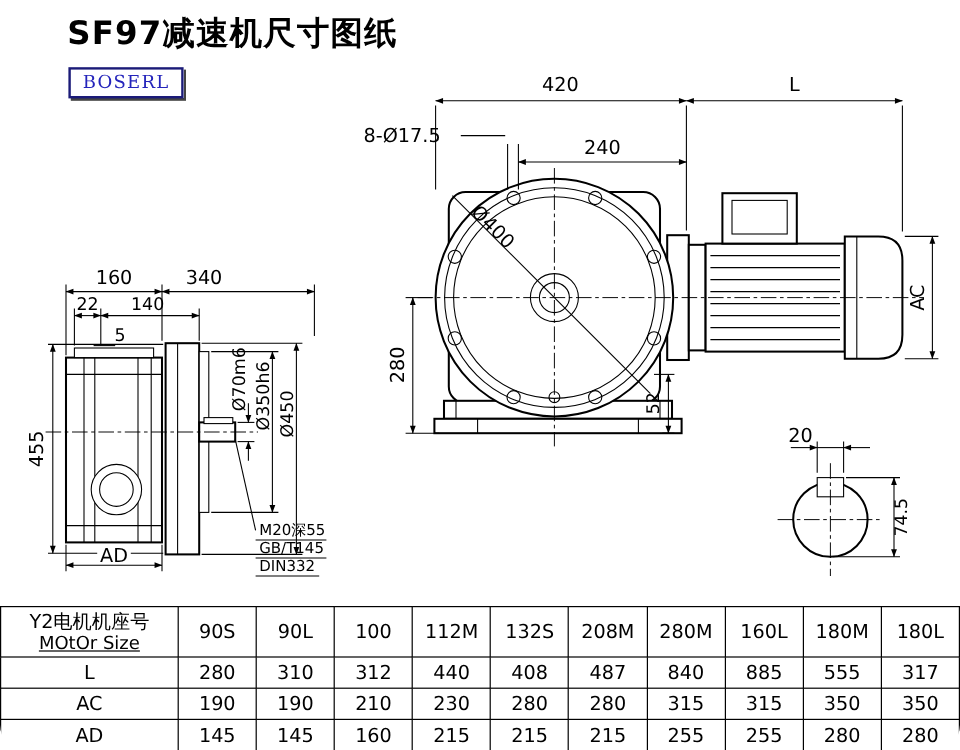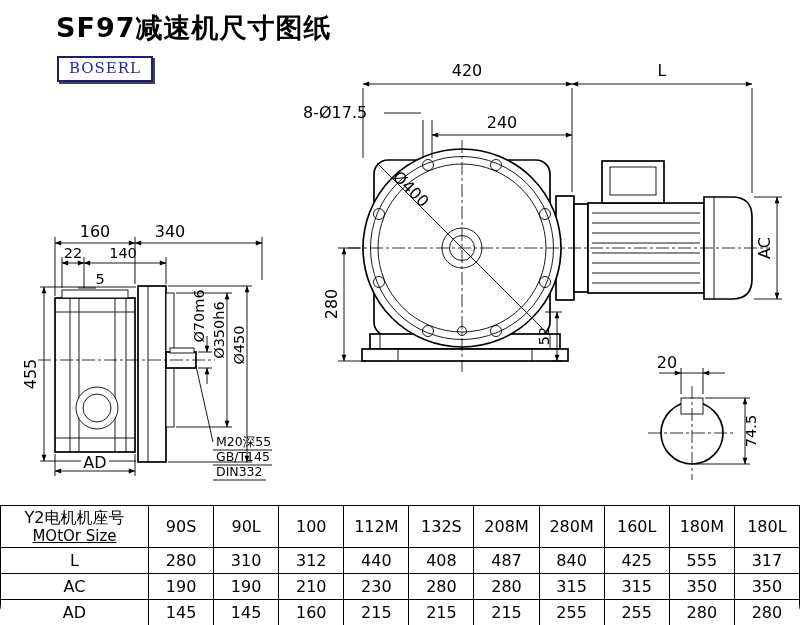--- a/index.html
+++ b/index.html
@@ -264,21 +264,21 @@
     </tr>
     <tr class="datarow">
       <th>L</th>
       <td>280</td>
       <td>310</td>
       <td>312</td>
       <td>440</td>
       <td>408</td>
       <td>487</td>
       <td>840</td>
-      <td>425</td>
+      <td>885</td>
       <td>555</td>
       <td>317</td>
     </tr>
     <tr class="datarow">
       <th>AC</th>
       <td>190</td>
       <td>190</td>
       <td>210</td>
       <td>230</td>
       <td>280</td>

